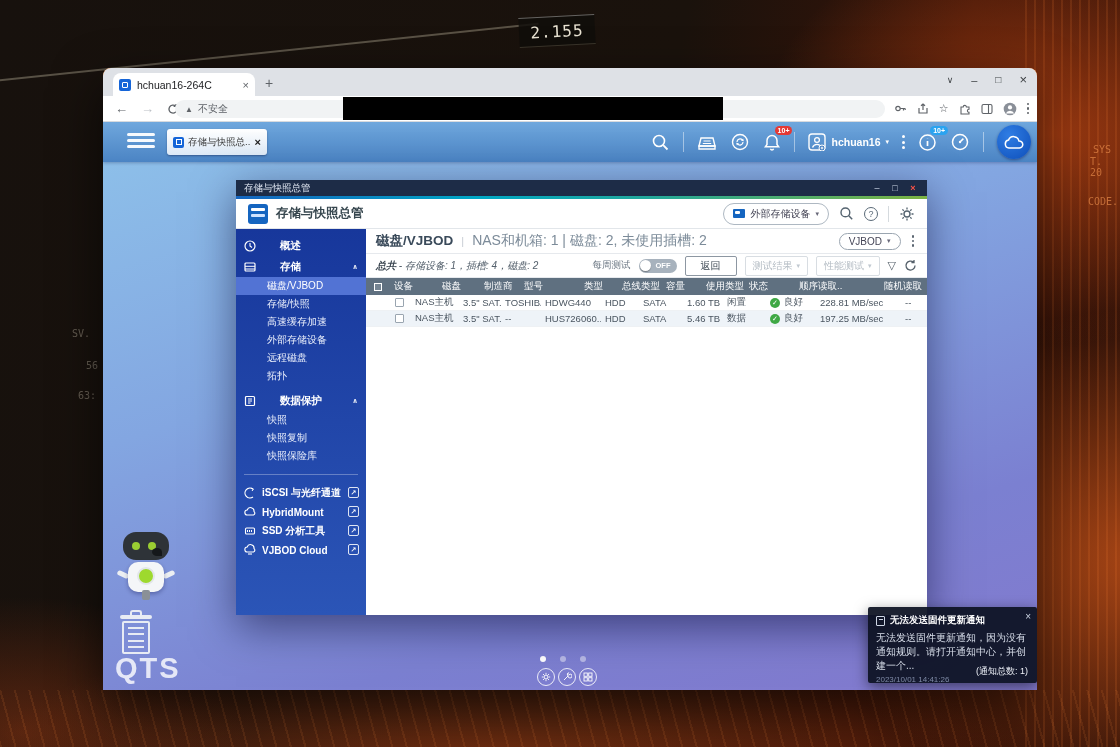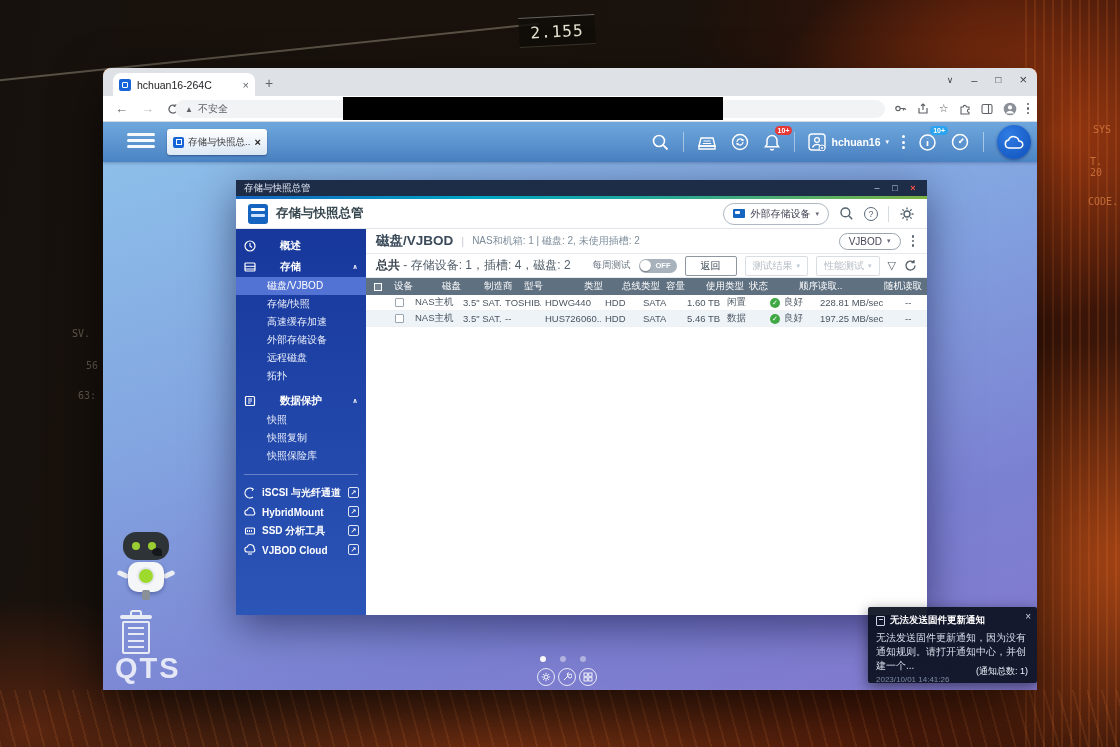--- a/index.html
+++ b/index.html
@@ -133,26 +133,26 @@
   .slink{display:flex;align-items:center;gap:6px;padding:0 8px;height:18px;font-size:10px;font-weight:bold;position:relative;margin-bottom:1px;}
   .slink svg{flex:none;}
   .extbox{position:absolute;right:7px;top:3px;width:11px;height:11px;border:1px solid rgba(255,255,255,.85);border-radius:2px;
     font-size:7px;line-height:10px;text-align:center;color:#fff;}
 
   
   .main{flex:1;background:#fff;display:flex;flex-direction:column;min-width:0;}
   .pagehead{height:25px;border-bottom:1px solid #e6e9ed;display:flex;align-items:center;padding:0 10px;gap:8px;}
   .ptitle{font-size:13.5px;font-weight:bold;color:#3a4a5a;}
   .psep{color:#c6ccd3;font-size:11px;}
-  .pmeta{font-size:10px;color:#7c8b99;flex:1;white-space:nowrap;overflow:hidden;}
+  .pmeta{font-size:14px;color:#7c8b99;flex:1;white-space:nowrap;overflow:hidden;}
   .scopepill{display:flex;align-items:center;gap:5px;border:1px solid #9aa5b0;border-radius:10px;padding:2px 9px;font-size:10px;color:#445;}
   .mdots{display:inline-flex;flex-direction:column;gap:2px;padding:0 3px;}
   .mdots i{width:2.5px;height:2.5px;border-radius:50%;background:#5a6570;}
   .toolbar{height:24px;border-bottom:1px solid #e6e9ed;display:flex;align-items:center;padding:0 10px;gap:8px;}
-  .summary{font-size:12px;color:#54606c;flex:1;white-space:nowrap;}
+  .summary{font-size:10px;color:#54606c;flex:1;white-space:nowrap;font-style:italic;}
   .summary b{color:#3a4550;}
   .wklbl{font-size:9.5px;color:#6a7682;}
   .toggle{width:38px;height:14px;border-radius:8px;background:#a7b2bd;position:relative;flex:none;}
   .knob{position:absolute;left:1.5px;top:1.5px;width:11px;height:11px;border-radius:50%;background:#fff;box-shadow:0 1px 1px rgba(0,0,0,.3);}
   .togtxt{position:absolute;right:6px;top:2px;font-size:7.5px;color:#fff;font-weight:bold;}
   .btn{border:1px solid #8d97a2;border-radius:2px;background:#fff;font-size:10px;color:#3c4752;padding:2px 15px;}
   .btn.dis{border-color:#d8dde2;color:#b4bcc4;padding:2px 7px;display:flex;align-items:center;gap:4px;}
   .btn.dis .caret2{font-size:7px;color:#c0c8d0;}
   .tool-ico{font-size:11px;color:#55606a;}
   .thead{height:17px;background:#5f7080;display:flex;align-items:center;color:#fff;font-size:9.5px;}
@@ -185,21 +185,21 @@
 <div class="stage">
 
   <div class="wp"></div>
   <div class="wp-lines-r"></div>
   <div class="wp-lines-b"></div>
   <div class="wp-streak"></div>
   <div class="hud">2.155</div>
   <div class="wpmark" style="left:72px;top:328px;">SV.</div>
   <div class="wpmark" style="left:86px;top:360px;">56</div>
   <div class="wpmark" style="left:78px;top:390px;">63:</div>
-  <div class="wpmark r" style="left:1093px;top:124px;">SYS</div>
+  <div class="wpmark r" style="left:1093px;top:144px;">SYS</div>
   <div class="wpmark r" style="left:1090px;top:156px;">T. 20</div>
   <div class="wpmark r" style="left:1088px;top:196px;">CODE.</div>
 
   <div class="browser">
     <div class="tabstrip">
       <div class="tab">
         <span class="favicon"></span>
         <span class="tabtitle">hchuan16-264C</span>
         <span class="tabclose">×</span>
       </div>

